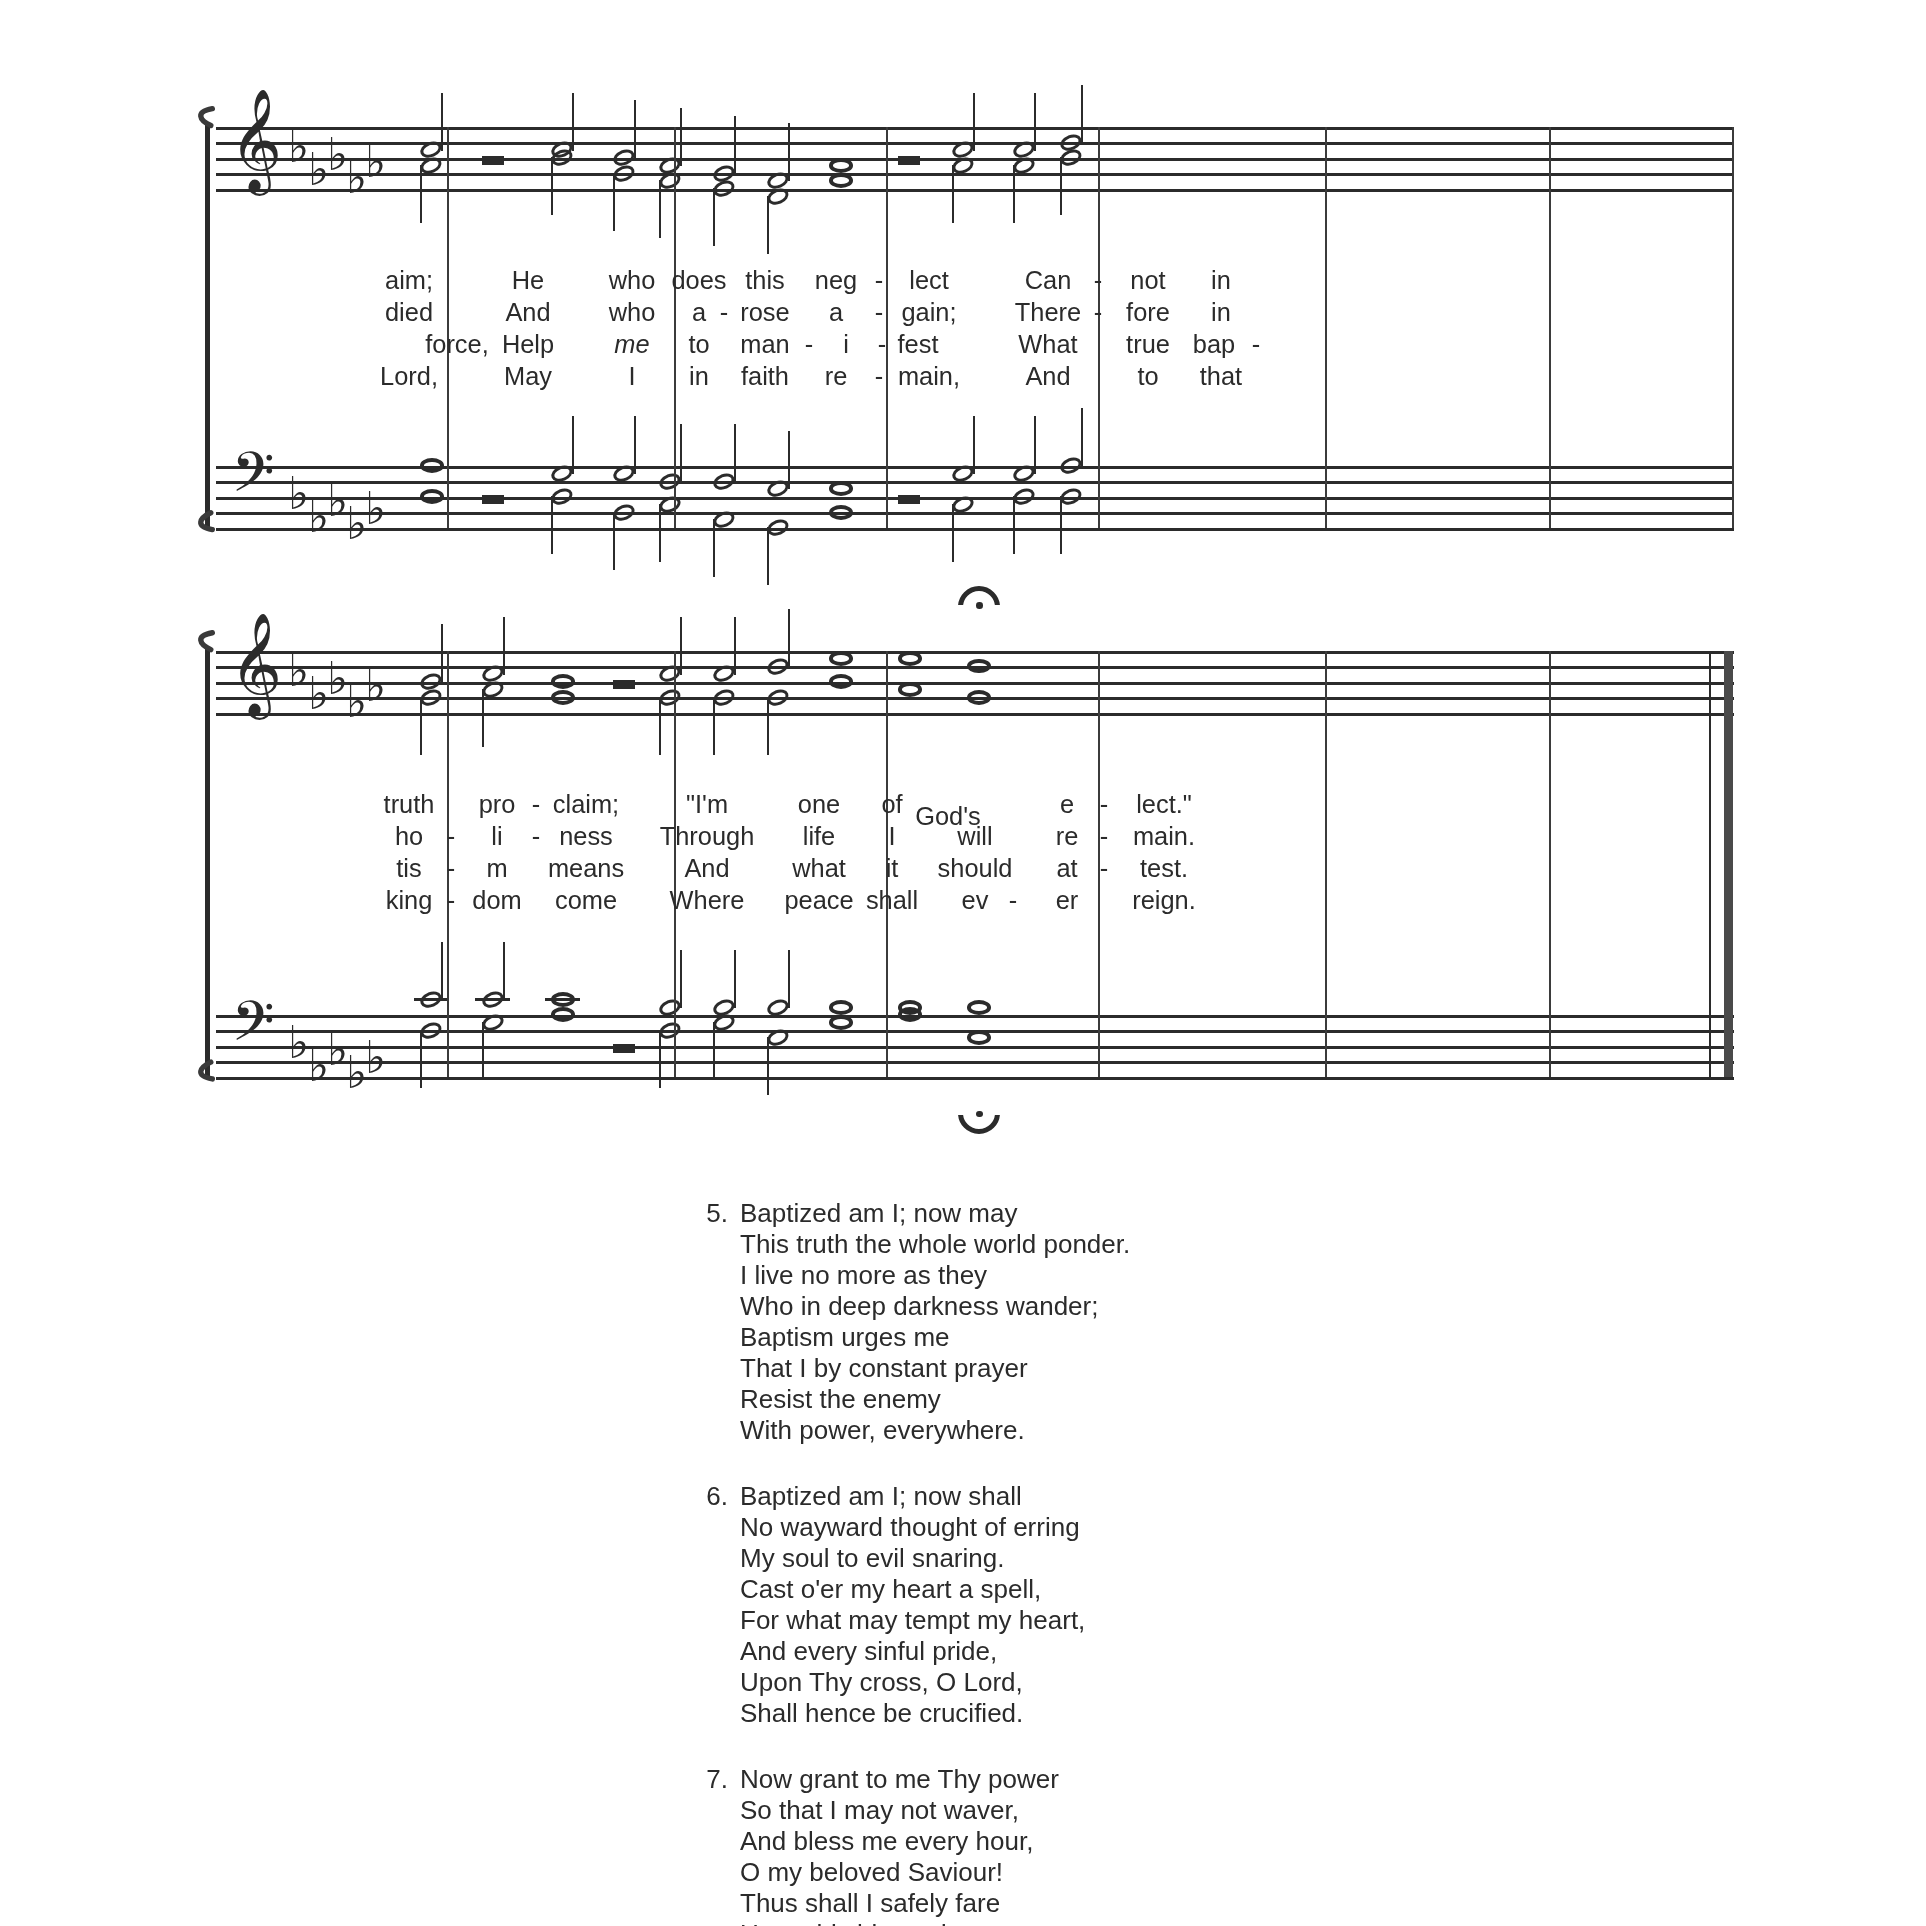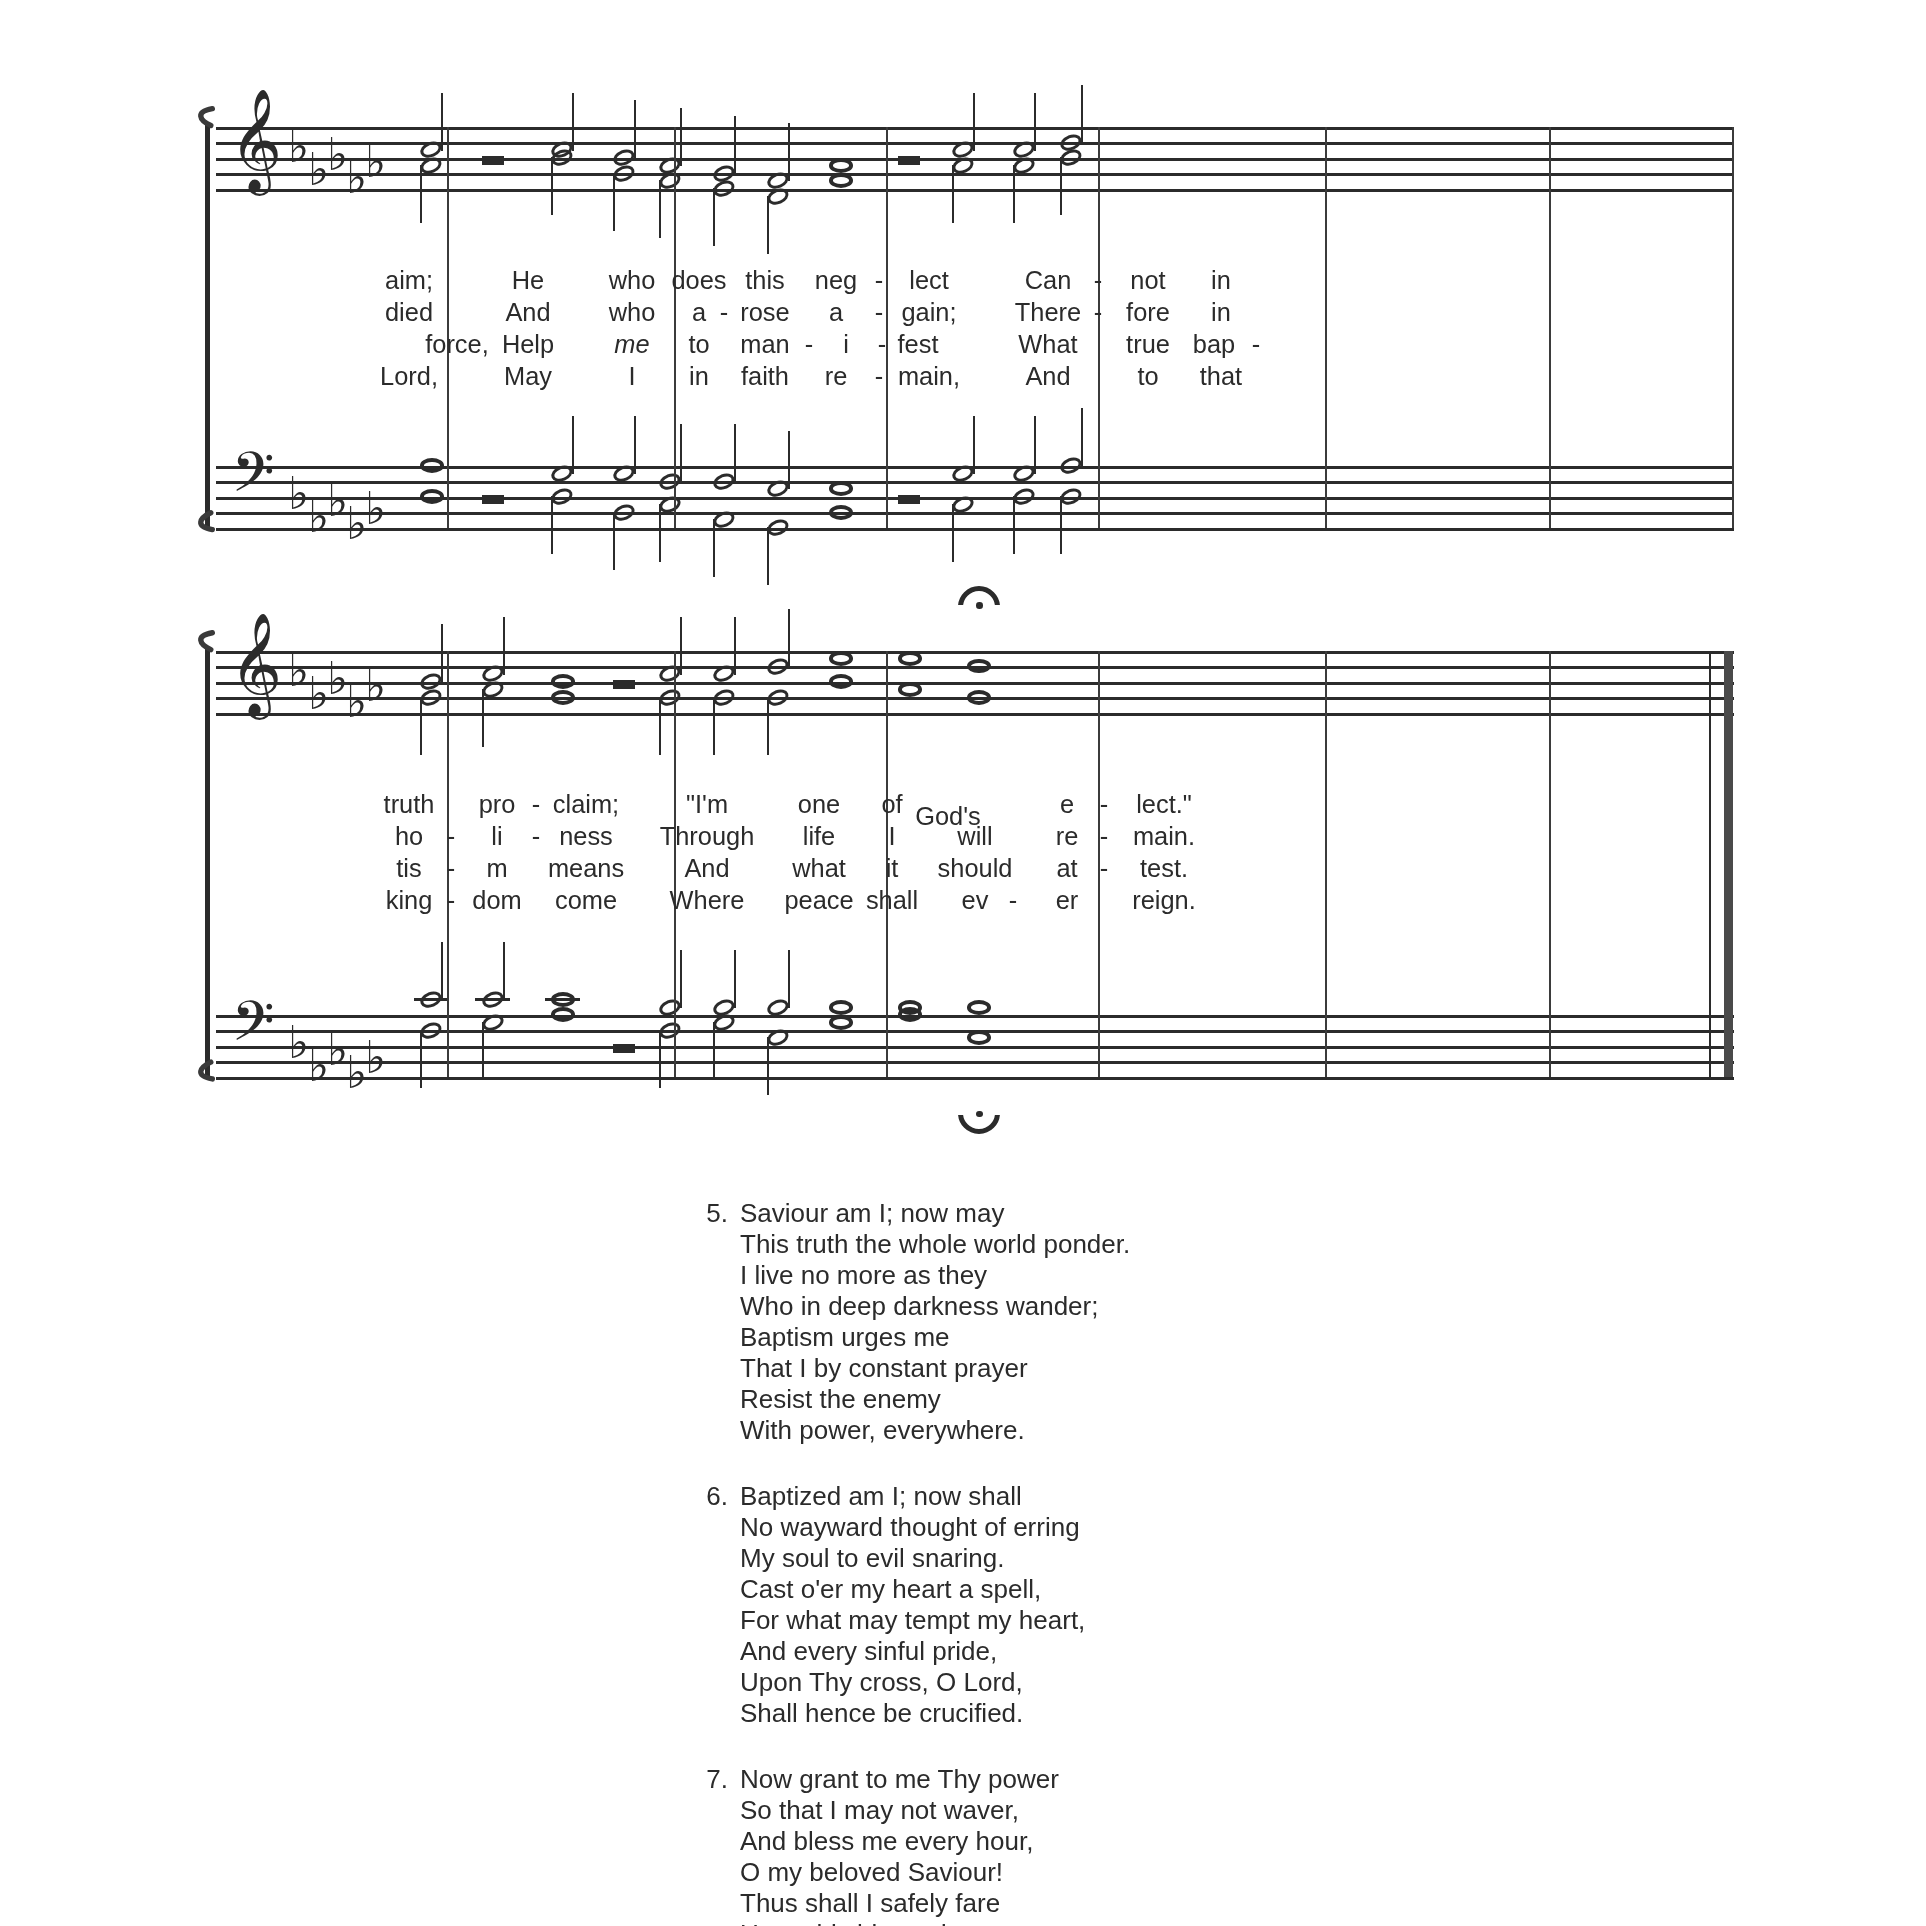--- a/index.html
+++ b/index.html
@@ -599,21 +599,21 @@
           <span class="syl" style="left: 851px;">er</span>
           <span class="syl" style="left: 948px;">reign.</span>
         </div>
       </div>
   </div>
 
   <div class="verses" id="verses">
       <div class="verse">
         <div class="num">5.</div>
         <div class="lines">
-          <div class="vl">Saviour am I; now may</div>
+          <div class="vl">Baptized am I; now may</div>
           <div class="vl">This truth the whole world ponder.</div>
           <div class="vl">I live no more as they</div>
           <div class="vl">Who in deep darkness wander;</div>
           <div class="vl">Baptism urges me</div>
           <div class="vl">That I by constant prayer</div>
           <div class="vl">Resist the enemy</div>
           <div class="vl">With power, everywhere.</div>
         </div>
       </div>
       <div class="verse">

